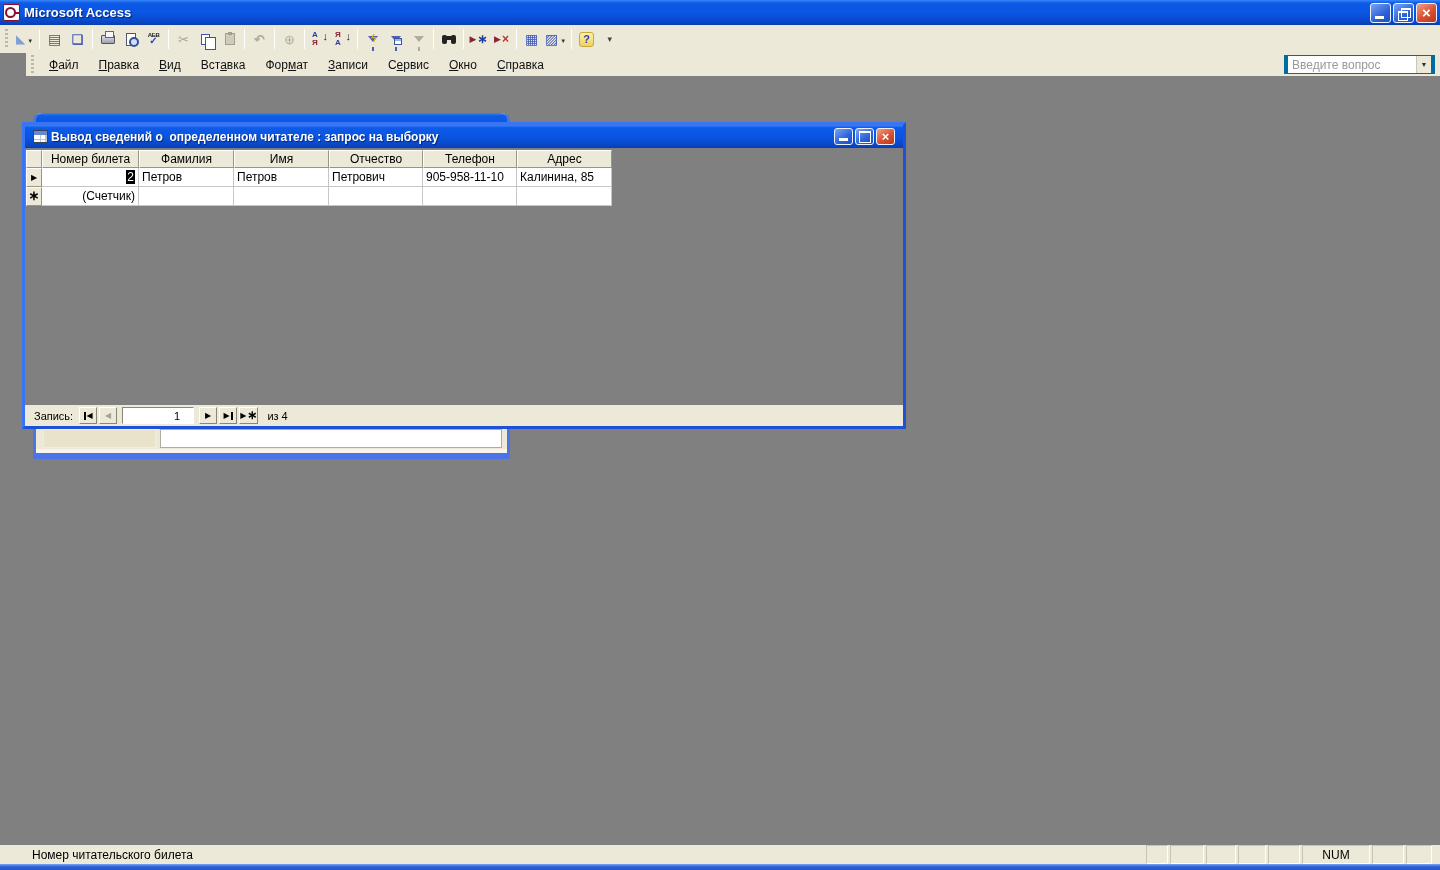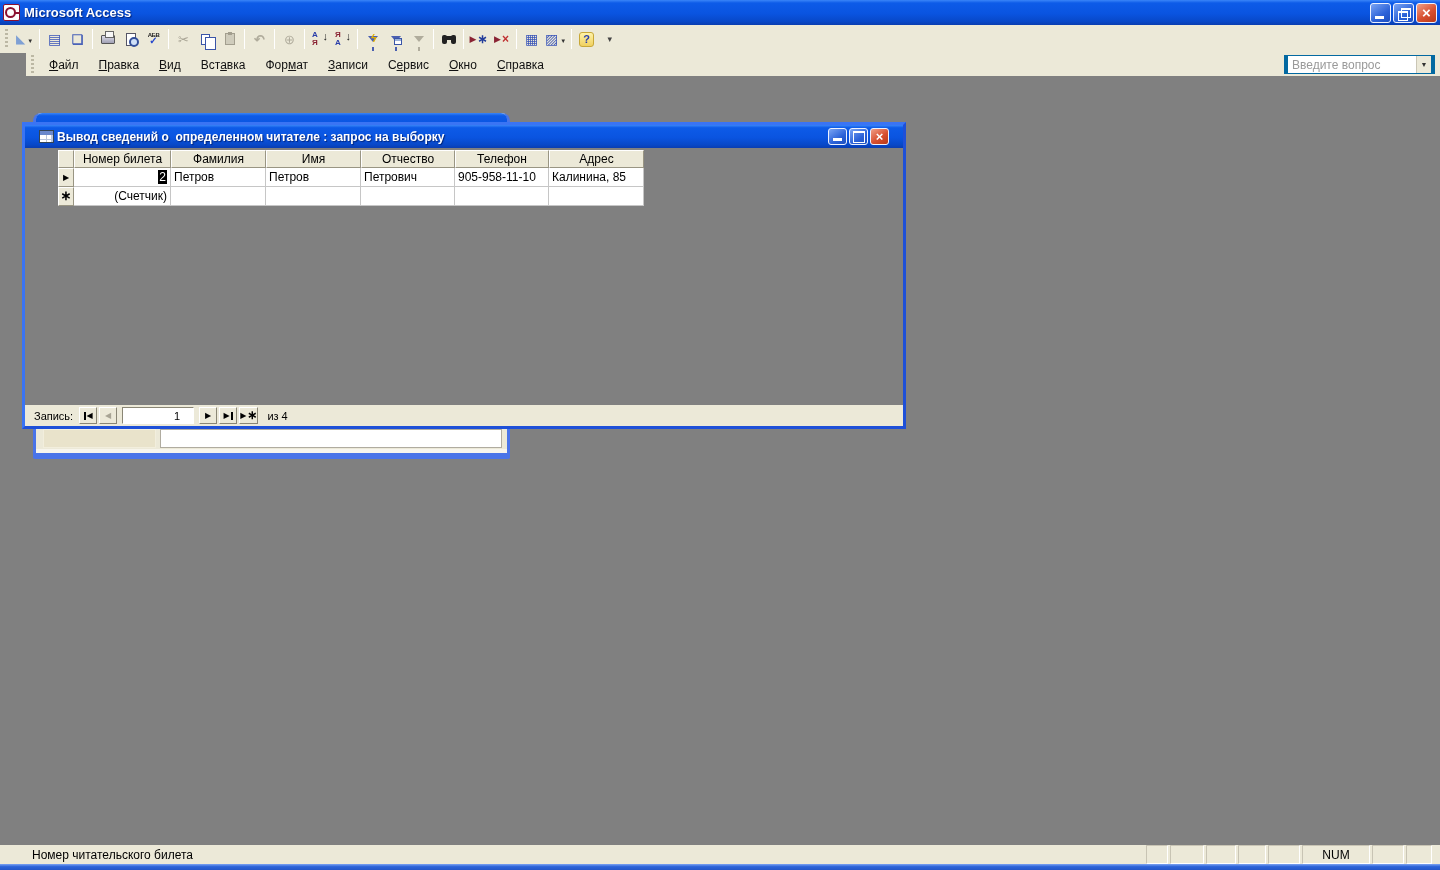--- a/index.html
+++ b/index.html
@@ -95,34 +95,34 @@
                  background:#ECE9D8; border:3px solid #4a74e8; border-top:0; border-bottom:6px solid #4a74e8;
                  border-radius:8px 8px 2px 2px; }
   .form-titlebar { height:24px; border-radius:6px 6px 0 0; }
   .form-inner-bottom { position:absolute; left:0; right:0; bottom:0; height:4px; background:#f7f5ed; }
   .form-label-box { position:absolute; left:7px; bottom:5px; width:113px; height:19px; background:#e9e3cb; border:1px solid #f2eedd; }
   .form-input-box { position:absolute; left:124px; bottom:5px; width:342px; height:19px; background:#fff; border:1px solid #b0aca0; }
 
   
   .qwin { position:absolute; left:22px; top:46px; width:884px; height:307px; background:#808080;
           border:3px solid; border-color:#3a74f4 #1e50d8 #1e50d8 #3a74f4; }
-  .qwin .titlebar { height:23px; padding:0 14px; }
+  .qwin .titlebar { height:23px; padding:0 8px; }
   .qwin .title-text { font-size:12px; margin-left:3px; }
   .q-icon { width:15px; height:13px; background:#fff; border:1px solid #345;
             background-image:linear-gradient(#6a88cc 0 4px,transparent 4px),
                              linear-gradient(90deg,transparent 0 6px,#b8c4dc 6px 7px,transparent 7px 11px,#b8c4dc 11px 12px),
                              linear-gradient(transparent 0 8px,#b8c4dc 8px 9px,transparent 9px); }
   .qwin .xbtn { width:19px; height:17px; }
   .qwin .g-close::before { content:"×"; font-size:13px; }
 
   .q-body { position:absolute; left:0; right:0; top:23px; bottom:21px; background:#808080; }
 
   
   .tbl { position:absolute; top:2px; left:1px; }
-  .trow { display:flex;padding-left:32px; }
+  .trow { display:flex; }
   .trow.hdr { height:18px; } .trow.data { height:19px; }
   .sel { width:16px; background:#ECE9D8; border:1px solid; border-color:#fff #999583 #999583 #fff;
          display:flex; align-items:center; justify-content:center; font-size:8px; color:#000; }
   .sel.new { font-size:13px; font-weight:bold; padding-bottom:2px; }
   .hcell { background:#ECE9D8; border:1px solid; border-color:#fff #999583 #999583 #fff;
            display:flex; align-items:center; justify-content:center; color:#000; }
   .dcell { background:#fff; border-right:1px solid #c6c6c6; border-bottom:1px solid #c6c6c6;
            display:flex; align-items:center; padding:0 3px; color:#000; white-space:nowrap; overflow:hidden; }
   .dcell.num { justify-content:flex-end; }
   .selected-val { background:#000; color:#fff; padding:0 1px; }

